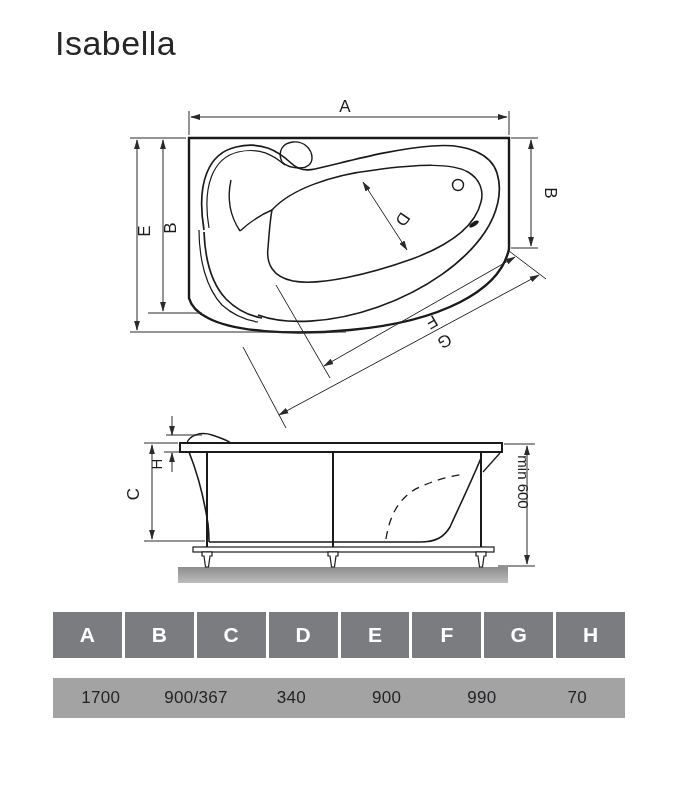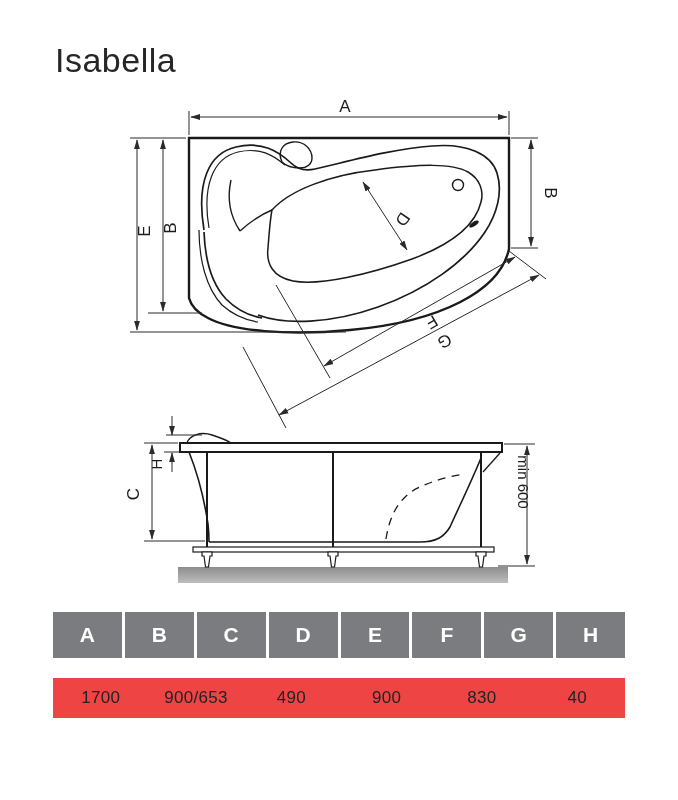--- a/index.html
+++ b/index.html
@@ -4,21 +4,21 @@
 <style>
   html,body{margin:0;padding:0;background:#ffffff;}
   .page{
     position:relative;
     width:678px;height:800px;
     background:#ffffff;
     font-family:"Liberation Sans","DejaVu Sans",sans-serif;
     overflow:hidden;
   }
   .title{
-    position:absolute;left:55px;top:41px;
+    position:absolute;left:55px;top:24px;
     font-size:34px;font-weight:500;letter-spacing:.5px;
     color:#262626;margin:0;
   }
   svg{position:absolute;left:0;top:0;}
   svg text{
     font-family:"Liberation Sans","DejaVu Sans",sans-serif;
     fill:#1c1c1c;
   }
   .dim-label{font-size:17px;}
   .dim-label-sm{font-size:15px;}
@@ -26,21 +26,21 @@
   .spec-table{
     position:absolute;left:53px;top:612px;width:572px;
   }
   .spec-head{display:flex;gap:3px;height:46px;}
   .spec-head .cell{
     flex:1;background:#7b7c80;color:#ffffff;
     display:flex;align-items:center;justify-content:center;
     font-size:21px;font-weight:bold;
   }
   .spec-gap{height:20px;}
-  .spec-vals{display:flex;height:40px;background:#ef4444;}
+  .spec-vals{display:flex;height:40px;background:#a3a3a3;}
   .spec-vals .cell{
     flex:1;display:flex;align-items:center;justify-content:center;
     font-size:17px;color:#222326;letter-spacing:.3px;
   }
 </style>
 </head>
 <body>
 
 <div class="page">
 
@@ -192,21 +192,21 @@
       <div class="cell">C</div>
       <div class="cell">D</div>
       <div class="cell">E</div>
       <div class="cell">F</div>
       <div class="cell">G</div>
       <div class="cell">H</div>
     </div>
     <div class="spec-gap"></div>
     <div class="spec-vals">
       <div class="cell">1700</div>
-      <div class="cell">900/653</div>
-      <div class="cell">490</div>
+      <div class="cell">900/367</div>
+      <div class="cell">340</div>
       <div class="cell">900</div>
-      <div class="cell">830</div>
-      <div class="cell">40</div>
+      <div class="cell">990</div>
+      <div class="cell">70</div>
     </div>
   </div>
 
 </div>
 
 </body></html>

